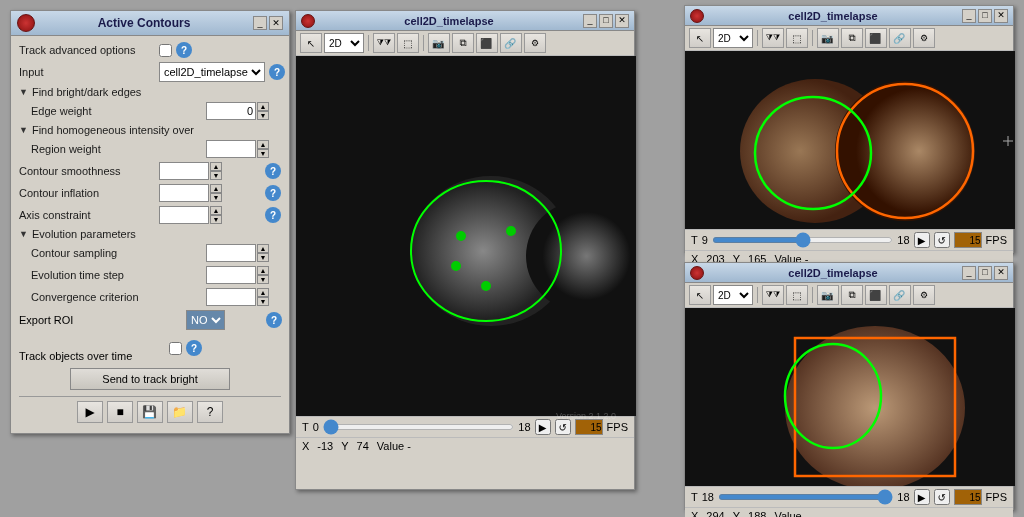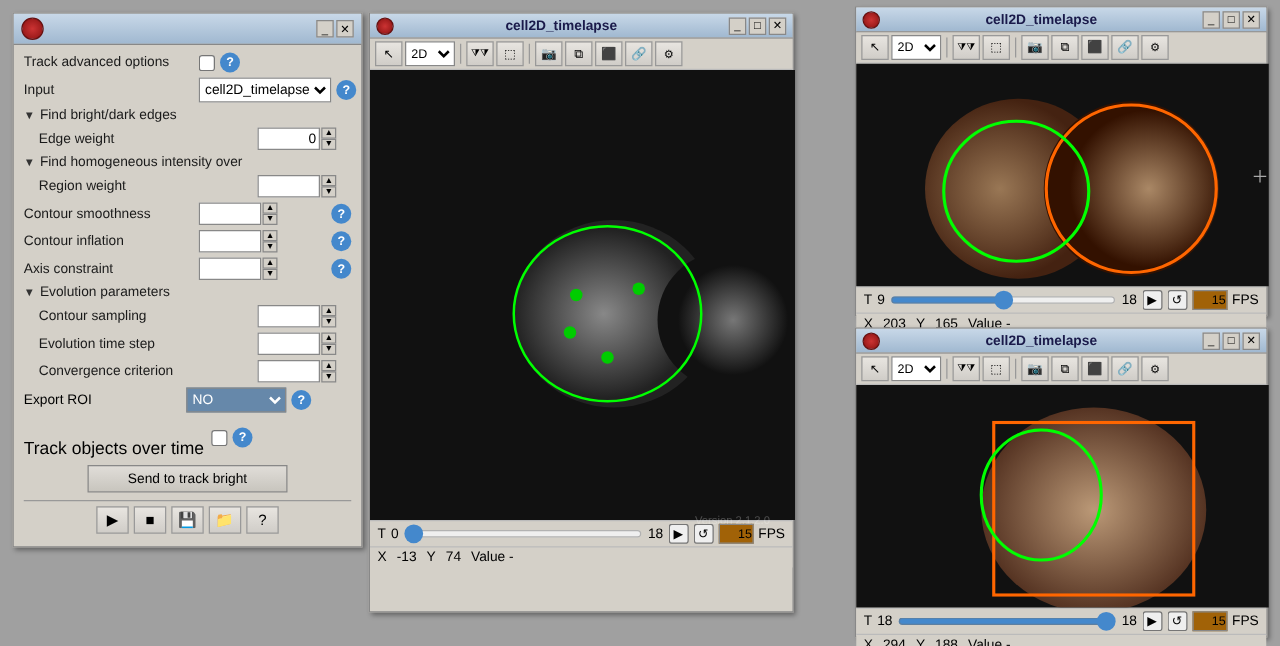--- a/index.html
+++ b/index.html
@@ -158,20 +158,21 @@
 
     .indented {
       padding-left: 12px;
       gap: 35px;
     }
 
     .export-row {
       display: flex;
       align-items: center;
       margin-bottom: 4px;
+      gap: 37px;
     }
     .export-row label {
       flex: 0 0 130px;
       font-size: 11px;
     }
     .export-select {
       width: 80px;
       height: 20px;
       background: #6688aa;
       color: white;
@@ -179,21 +180,21 @@
       font-size: 11px;
     }
 
     .track-row {
       display: flex;
       align-items: center;
       margin-bottom: 6px;
     }
     .track-row label {
       flex: 0 0 150px;
-      font-size: 14px;
+      font-size: 11px;
       margin-top: 16px;
     }
 
     .send-btn {
       width: 160px;
       height: 22px;
       background: linear-gradient(to bottom, #e0ddd8, #c8c5be);
       border: 1px solid #888;
       font-size: 11px;
       cursor: pointer;
@@ -372,20 +373,21 @@
       position: absolute;
       top: 0; left: 0;
     }
   </style>
 </head>
 <body>
 
 <div class="active-contours-panel">
   <div class="panel-titlebar">
     <div class="logo-icon"></div>
+    <span class="panel-title">Active Contours</span>
     <div class="panel-controls">
       <button class="win-btn">_</button>
       <button class="win-btn">✕</button>
     </div>
   </div>
   <div class="panel-body">
 
     <div class="row">
       <label>Track advanced options</label>
       <input type="checkbox" class="checkbox-input" style="">

